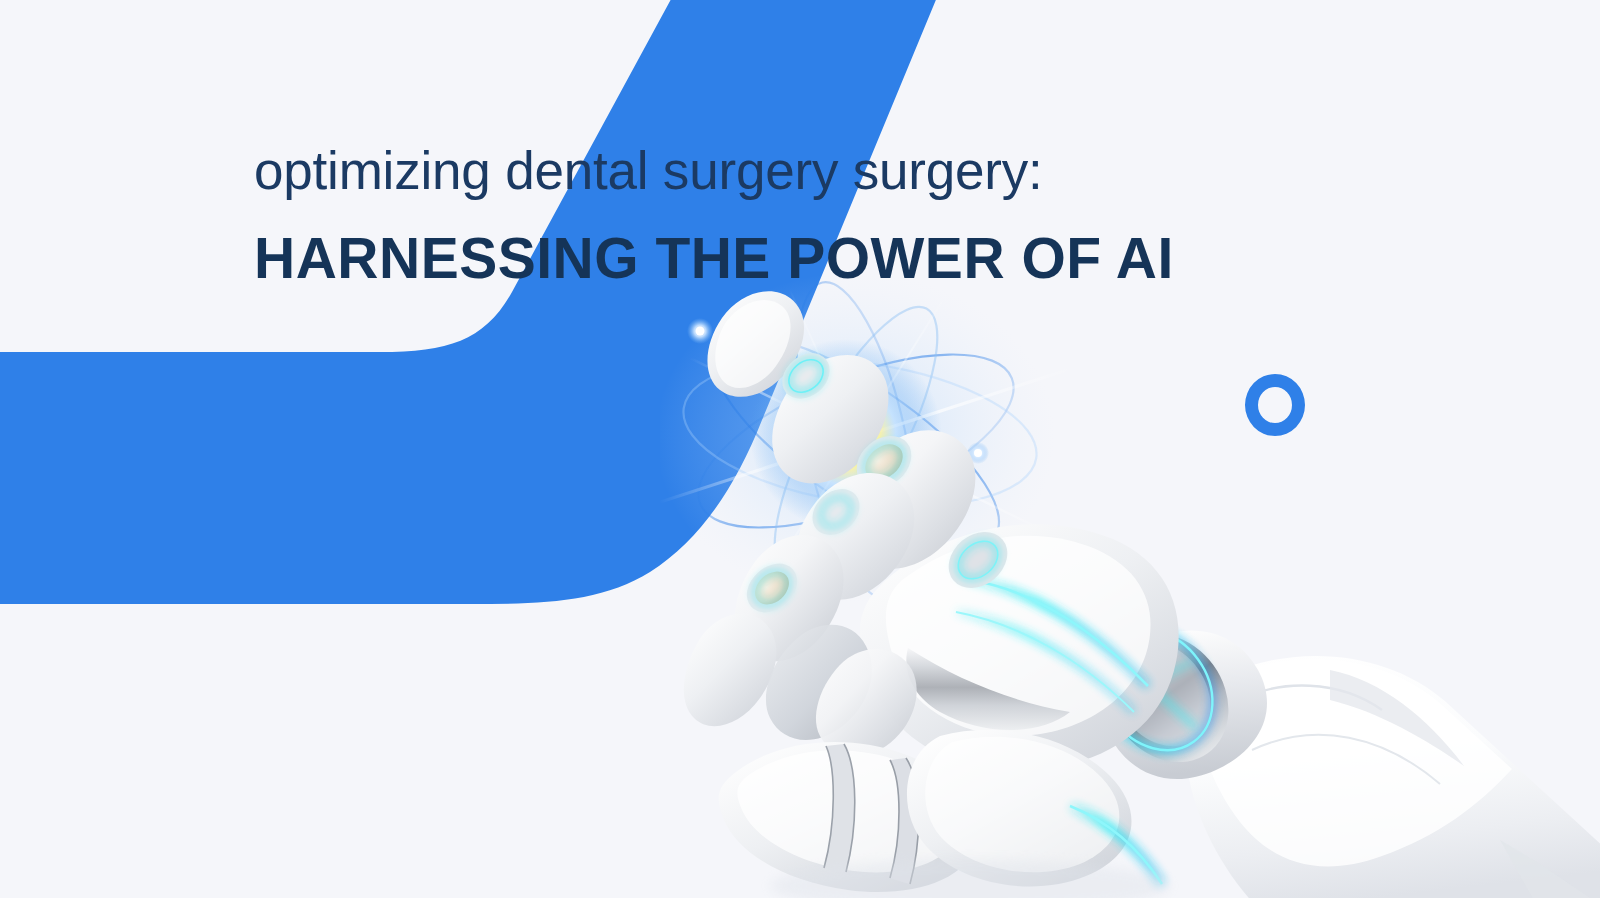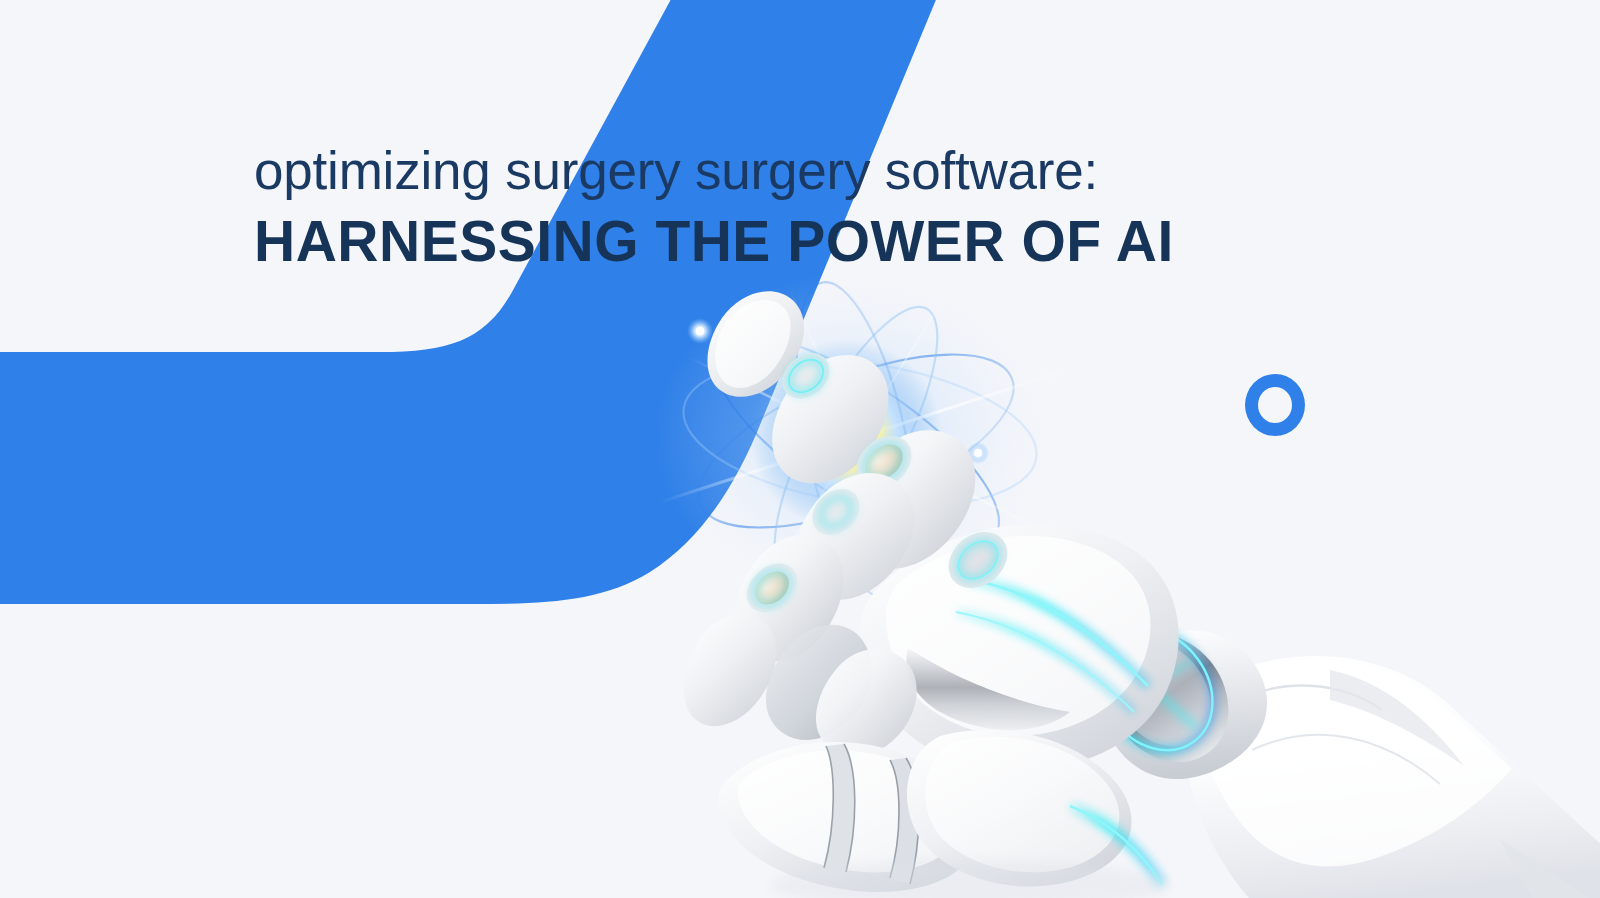--- a/index.html
+++ b/index.html
@@ -15,21 +15,21 @@
   .swoosh{position:absolute;left:0;top:0;width:1600px;height:898px;}
 
   
   .headline{position:absolute;left:254px;top:140px;width:1100px;z-index:30;}
   .hl-line1{
     font-size:53px;line-height:62px;font-weight:400;letter-spacing:-0.2px;
     color:#1b3a63;white-space:nowrap;
   }
   .hl-line2{
     font-size:57px;line-height:70px;font-weight:700;letter-spacing:0.5px;
-    color:#153458;white-space:nowrap;margin-top:4px;
+    color:#153458;white-space:nowrap;margin-top:21px;
   }
 
   
   .ring-mark{
     position:absolute;left:1245px;top:374px;width:60px;height:62px;z-index:25;
   }
   .ring-mark .ring{
     box-sizing:border-box;width:60px;height:62px;border-radius:50%;
     border:13px solid #2f80e8;background:transparent;
   }
@@ -59,21 +59,21 @@
                C 600 603 540 604 470 604
                L -10 604
                L -10 352
                L 380 352
                C 450 352 485 340 512 292
                Z" fill="#2f80e8"></path>
     </g>
   </svg>
 
   <div class="headline">
-    <div class="hl-line1">optimizing surgery surgery software:</div>
+    <div class="hl-line1">optimizing dental surgery surgery:</div>
     <div class="hl-line2">HARNESSING THE POWER OF AI</div>
   </div>
 
   <div class="ring-mark">
     <div class="ring"></div>
   </div>
 
   <svg class="atom" viewBox="0 0 420 400">
     <defs>
       <radialGradient id="coreGlow" cx="50%" cy="50%" r="50%">

